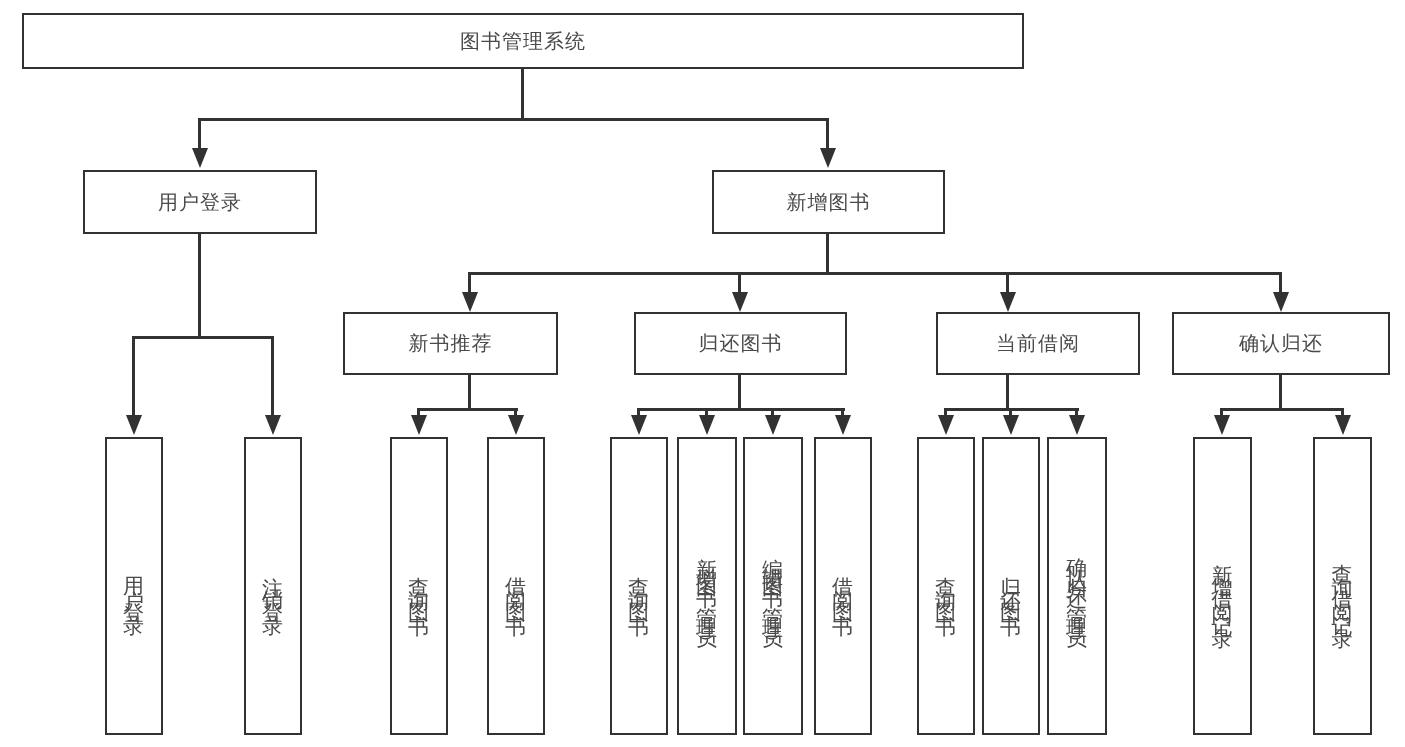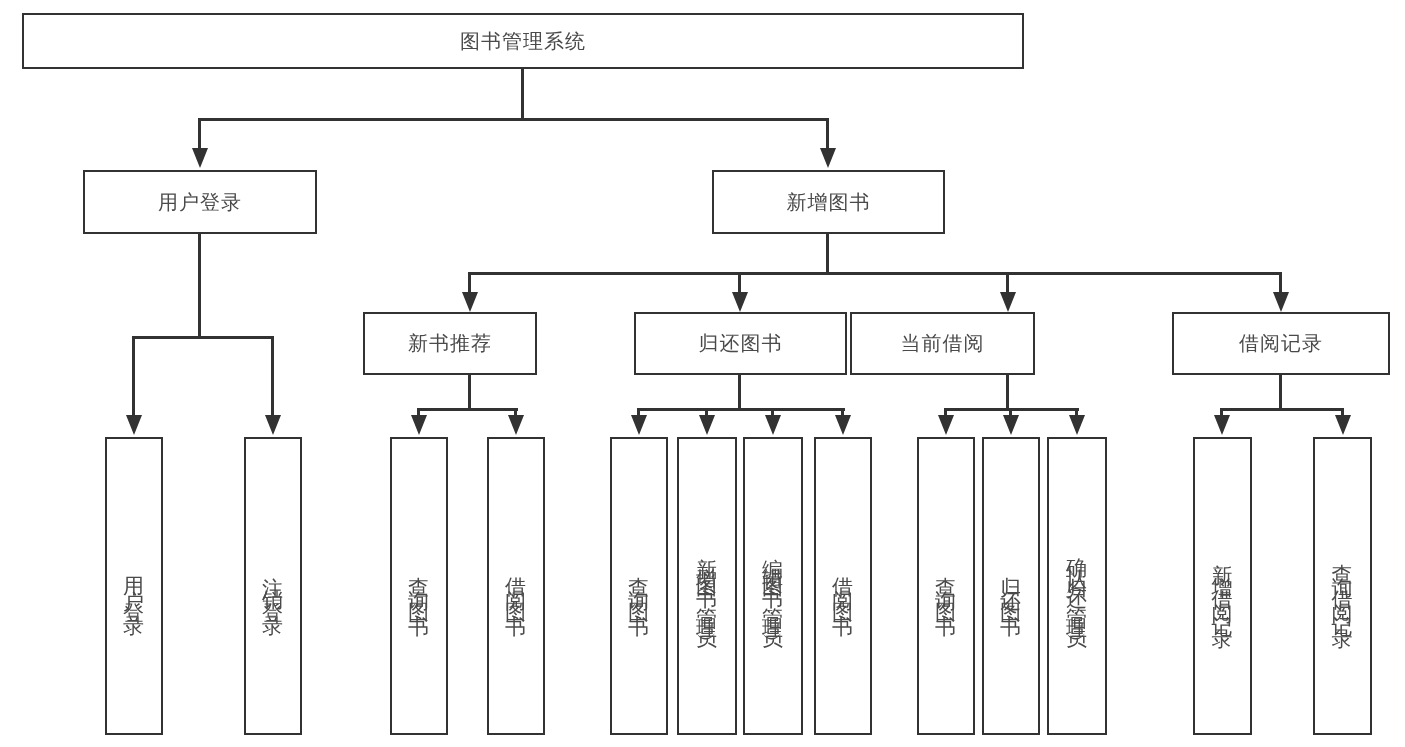--- a/index.html
+++ b/index.html
@@ -65,31 +65,31 @@
     <span class="hlbl">图书管理系统</span>
   </div>
 
   <div class="box" style="left:83px;top:170px;width:234px;height:64px">
     <span class="hlbl">用户登录</span>
   </div>
   <div class="box" style="left:712px;top:170px;width:233px;height:64px">
     <span class="hlbl">新增图书</span>
   </div>
 
-  <div class="box" style="left:363px;top:312px;width:174px;height:63px">
+  <div class="box" style="left:343px;top:312px;width:215px;height:63px">
     <span class="hlbl">新书推荐</span>
   </div>
   <div class="box" style="left:634px;top:312px;width:213px;height:63px">
     <span class="hlbl">归还图书</span>
   </div>
-  <div class="box" style="left:850px;top:312px;width:185px;height:63px">
+  <div class="box" style="left:936px;top:312px;width:204px;height:63px">
     <span class="hlbl">当前借阅</span>
   </div>
   <div class="box" style="left:1172px;top:312px;width:218px;height:63px">
-    <span class="hlbl">借阅记录</span>
+    <span class="hlbl">确认归还</span>
   </div>
 
   <div class="box" style="left:105px;top:437px;width:58px;height:298px">
     <span class="vlbl">用户登录</span>
   </div>
   <div class="box" style="left:244px;top:437px;width:58px;height:298px">
     <span class="vlbl">注销登录</span>
   </div>
 
   <div class="box" style="left:390px;top:437px;width:58px;height:298px">

